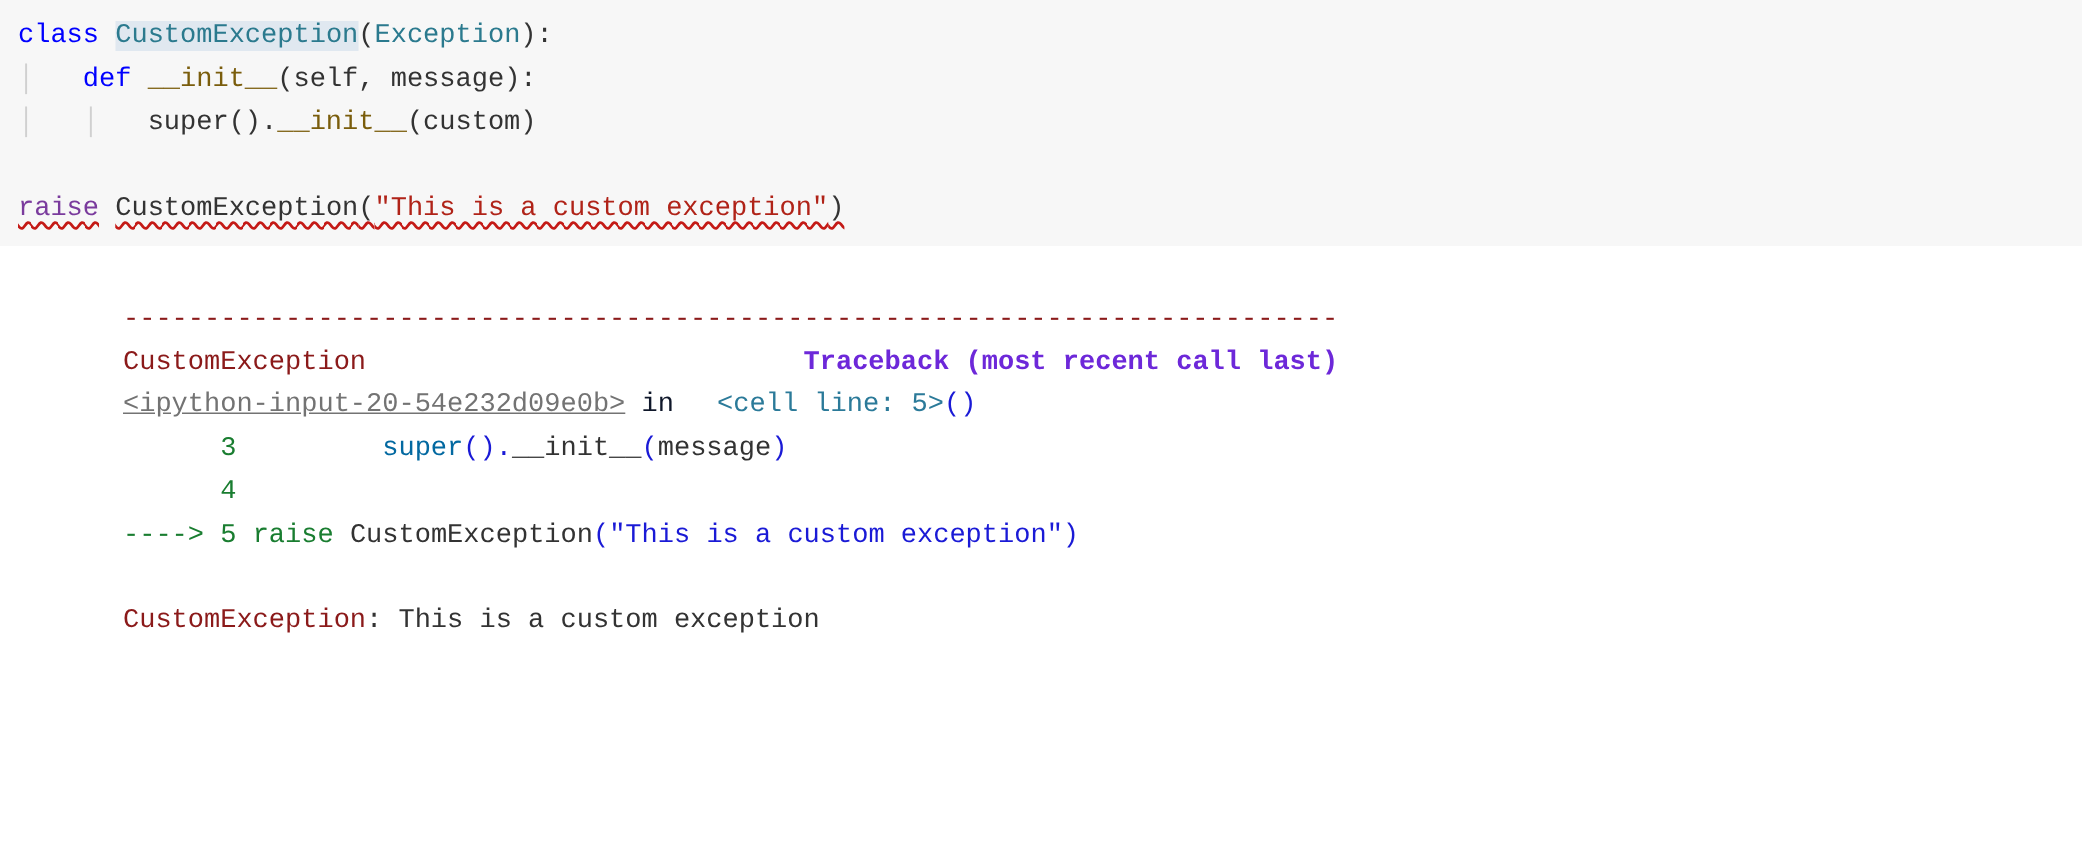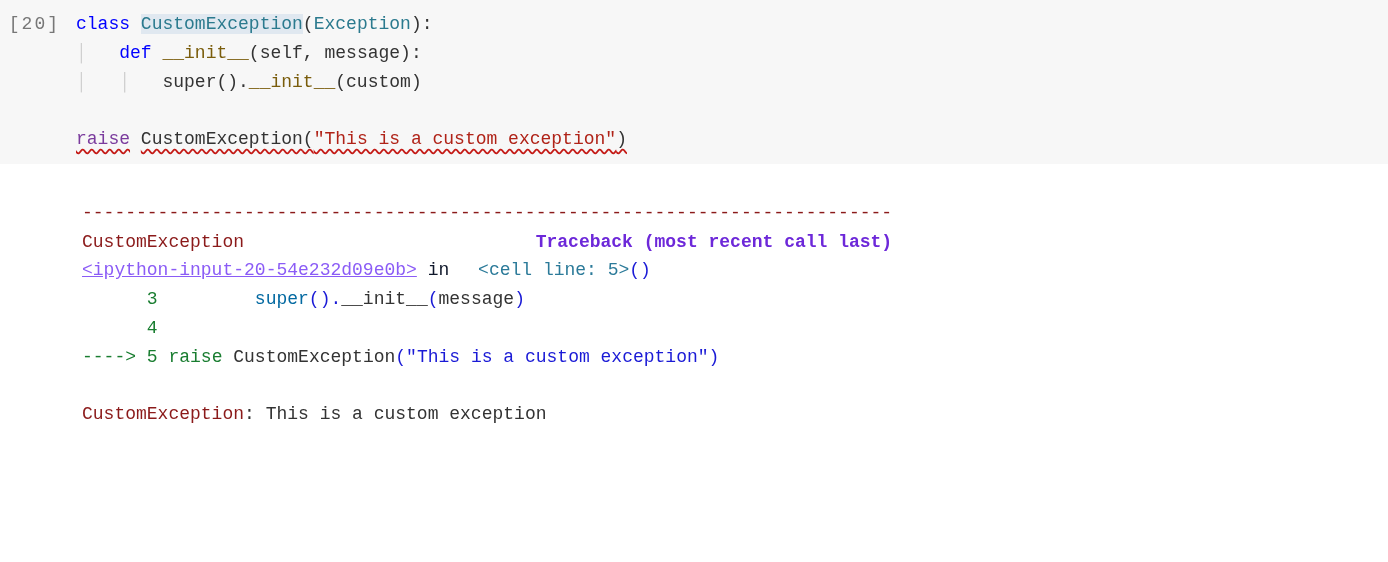--- a/index.html
+++ b/index.html
@@ -66,21 +66,21 @@
       color: #8b1a1a;
     }
     .exc-name {
       color: #8b1a1a;
     }
     .tb-text {
       color: #6d28d9;
       font-weight: bold;
     }
     .tb-link {
-      color: #8b5cf6;
+      color: #737373;
       text-decoration: underline;
     }
     .tb-in {
       color: #0f172a;
     }
     .tb-cell {
       color: #2b7a99;
       margin-left: 18px;
     }
     .tb-lineno {
@@ -106,21 +106,20 @@
     }
     .cell-wrap {
       position: relative;
     }
   </style>
 </head>
 <body>
 
 <div class="cell-wrap">
   <div class="notebook-cell">
-    <div class="cell-prompt">[20]</div>
     <div class="cell-input"><span class="kw-class">class</span> <span class="classname-sel">CustomException</span><span class="paren">(</span><span class="classname">Exception</span><span class="paren">):</span>
 <span class="indent-guide">│   </span><span class="kw-def">def</span> <span class="funcname">__init__</span><span class="param">(self, message):</span>
 <span class="indent-guide">│   │   </span><span>super().</span><span class="funcname">__init__</span><span>(custom)</span>
 
 <span class="wavy-purple">raise</span> <span class="wavy">CustomException</span><span class="wavy">(</span><span class="string wavy">"This is a custom exception"</span><span class="wavy">)</span>
 </div>
   </div>
 
   <div class="output-area">
 <span class="dashes">---------------------------------------------------------------------------</span>

